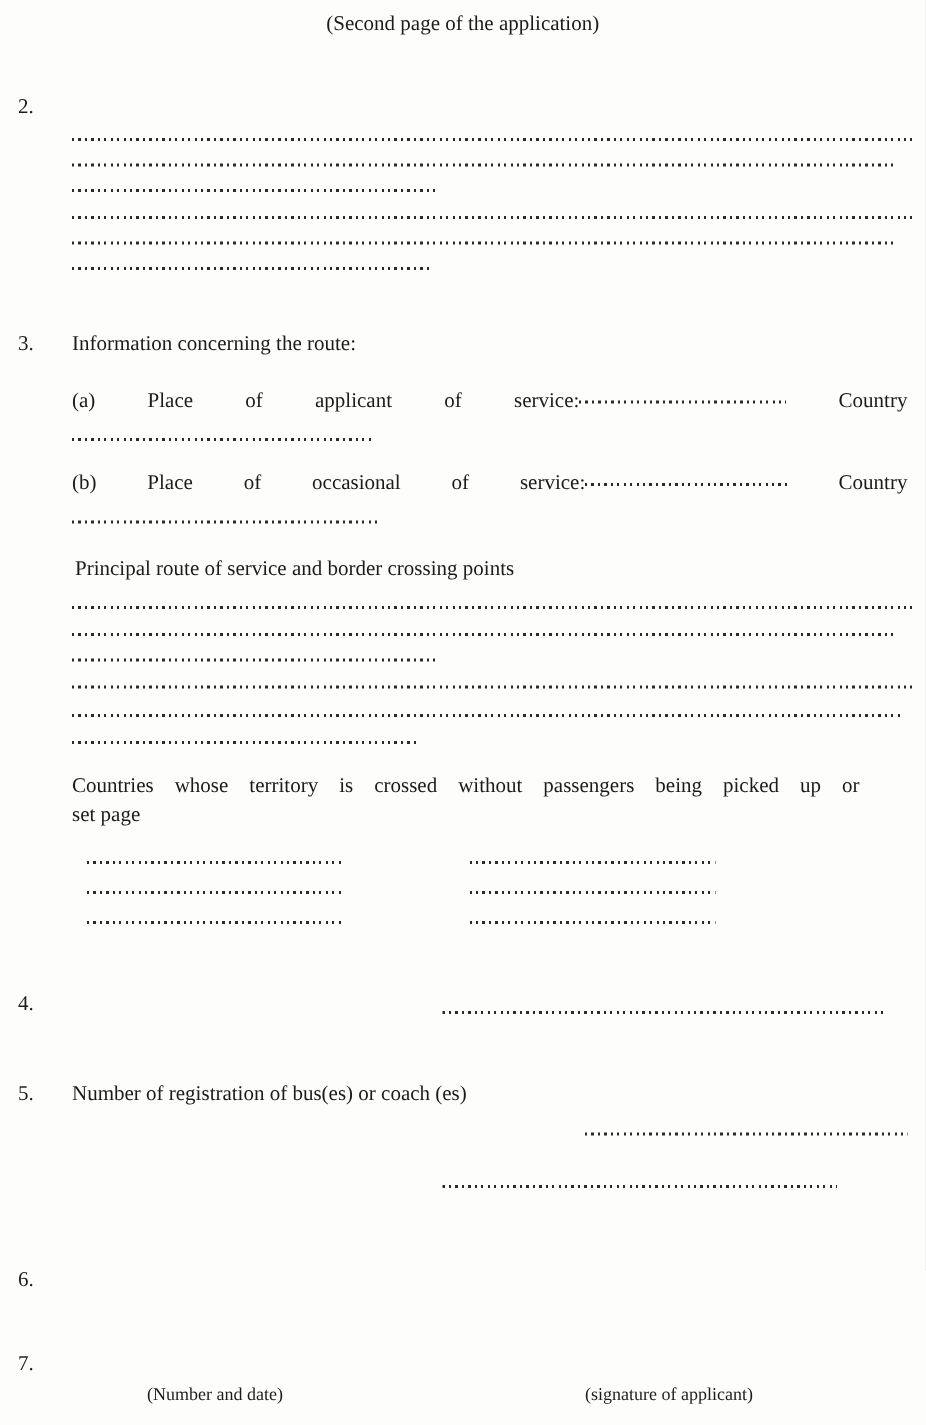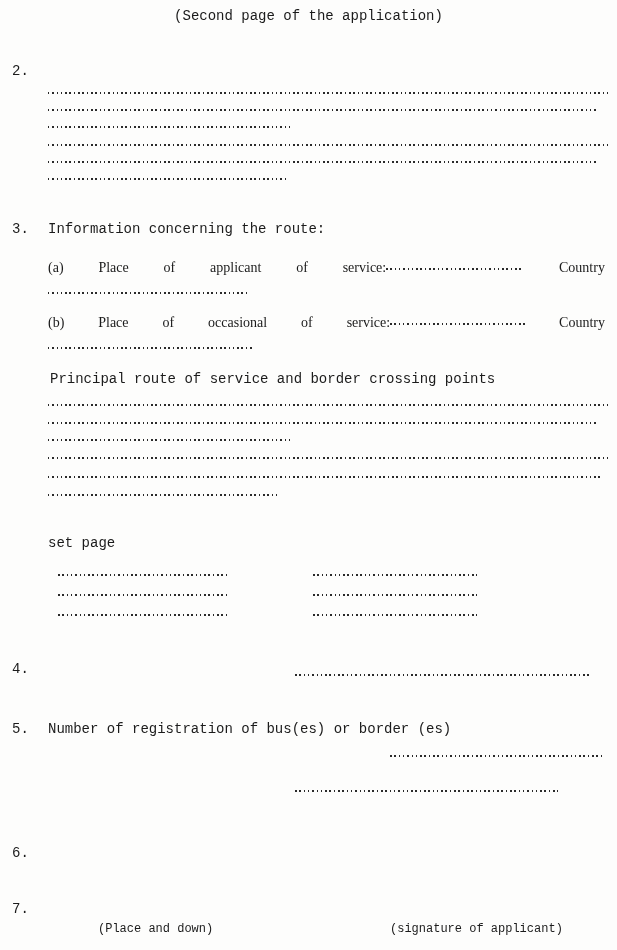--- a/index.html
+++ b/index.html
@@ -7,21 +7,21 @@
     position:relative;
     width:617px; height:950px;
     margin:0 auto;
     background:#fdfdfc;
     color:#1b1b1b;
     font-family:"Liberation Serif", serif;
     font-size:14px;
     line-height:17px;
     overflow:hidden;
   }
-  .abs { position:absolute;font-family:Liberation Mono, monospace; }
+  .abs { position:absolute; }
   .title { top:8px; left:0; width:100%; text-align:center; }
   .num { left:12px; }
   .lbl { left:48px; }
   .dot {
     position:absolute; height:2px;
     background-image:repeating-linear-gradient(90deg, #2a2a2a 0, #2a2a2a 1.5px, transparent 1.5px, transparent 4.3px);
   }
   .dots-inline {
     display:inline-block; height:2px; margin-bottom:2px;
     background-image:repeating-linear-gradient(90deg, #2a2a2a 0, #2a2a2a 1.5px, transparent 1.5px, transparent 4.3px);
@@ -78,35 +78,36 @@
   <div class="dot" style="top:347px; left:48px; width:205px"></div>
 
   <div class="abs" style="top:371px; left:50px">Principal route of service and border crossing points</div>
   <div class="dot" style="top:404px; left:48px; width:560px"></div>
   <div class="dot" style="top:422px; left:48px; width:548px"></div>
   <div class="dot" style="top:439px; left:48px; width:245px"></div>
   <div class="dot" style="top:457px; left:48px; width:560px"></div>
   <div class="dot" style="top:476px; left:48px; width:552px"></div>
   <div class="dot" style="top:494px; left:48px; width:232px"></div>
 
+  <div class="abs countries-l1" style="top:516px">Countries whose territory is crossed without passengers being picked up or</div>
   <div class="abs" style="top:535px; left:48px">set page</div>
   <div class="dot" style="top:574px; left:58px;  width:172px"></div>
   <div class="dot" style="top:574px; left:313px; width:164px"></div>
   <div class="dot" style="top:594px; left:58px;  width:172px"></div>
   <div class="dot" style="top:594px; left:313px; width:164px"></div>
   <div class="dot" style="top:614px; left:58px;  width:172px"></div>
   <div class="dot" style="top:614px; left:313px; width:164px"></div>
 
   <div class="abs num" style="top:661px">4.</div>
   <div class="dot" style="top:674px; left:295px; width:297px"></div>
 
   <div class="abs num" style="top:721px">5.</div>
-  <div class="abs lbl" style="top:721px">Number of registration of bus(es) or border (es)</div>
+  <div class="abs lbl" style="top:721px">Number of registration of bus(es) or coach (es)</div>
   <div class="dot" style="top:755px; left:390px; width:215px"></div>
   <div class="dot" style="top:790px; left:295px; width:263px"></div>
 
   <div class="abs num" style="top:845px">6.</div>
 
   <div class="abs num" style="top:901px">7.</div>
-  <div class="abs footer-lbl" style="top:921px; left:98px">(Place and down)</div>
+  <div class="abs footer-lbl" style="top:921px; left:98px">(Number and date)</div>
   <div class="abs footer-lbl" style="top:921px; left:390px">(signature of applicant)</div>
 
 </div>
 
 </body></html>

